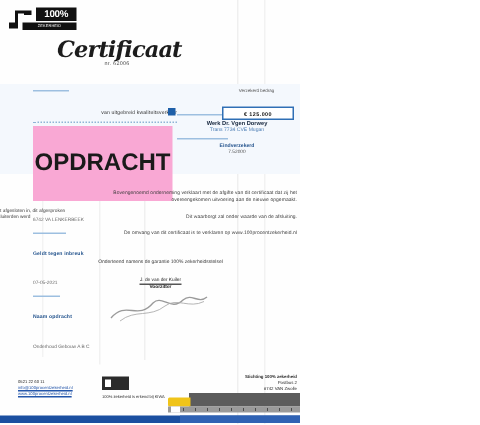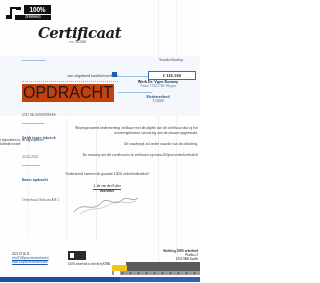--- a/index.html
+++ b/index.html
@@ -66,21 +66,21 @@
     position:absolute;left:0;top:56px;width:200px;height:60px;
     background:#f4f8fd;
   }
   .panel-left{position:absolute;left:22px;top:60px;width:96px;}
   .panel-right{position:absolute;left:118px;top:58px;width:80px;}
 
   .rule{height:0;border-top:.6px solid #9dbfe0;}
   .lbl{font-size:3.4px;color:#1e4f8a;font-weight:bold;letter-spacing:.1px;}
   .val{font-size:3.4px;color:#333;letter-spacing:.1px;}
   .val-dim{font-size:3.2px;color:#6a6a6a;}
-  .hl{background:#c2410c;display:inline-block;padding:0 1px;}
+  .hl{background:#f9a8d4;display:inline-block;padding:16px 1px;font-weight:bold;}
 
   .row{margin-bottom:1.5px;}
   .dotted{border-bottom:.5px dotted #8fb4d6;}
 
   .amt-box{
     position:absolute;right:2px;top:9px;width:46px;height:7px;
     border:.7px solid #2f6fb5;background:#fff;
     display:flex;align-items:center;justify-content:center;
   }
   .amt-box span{font-size:3.6px;font-weight:bold;color:#111;letter-spacing:.3px;}

